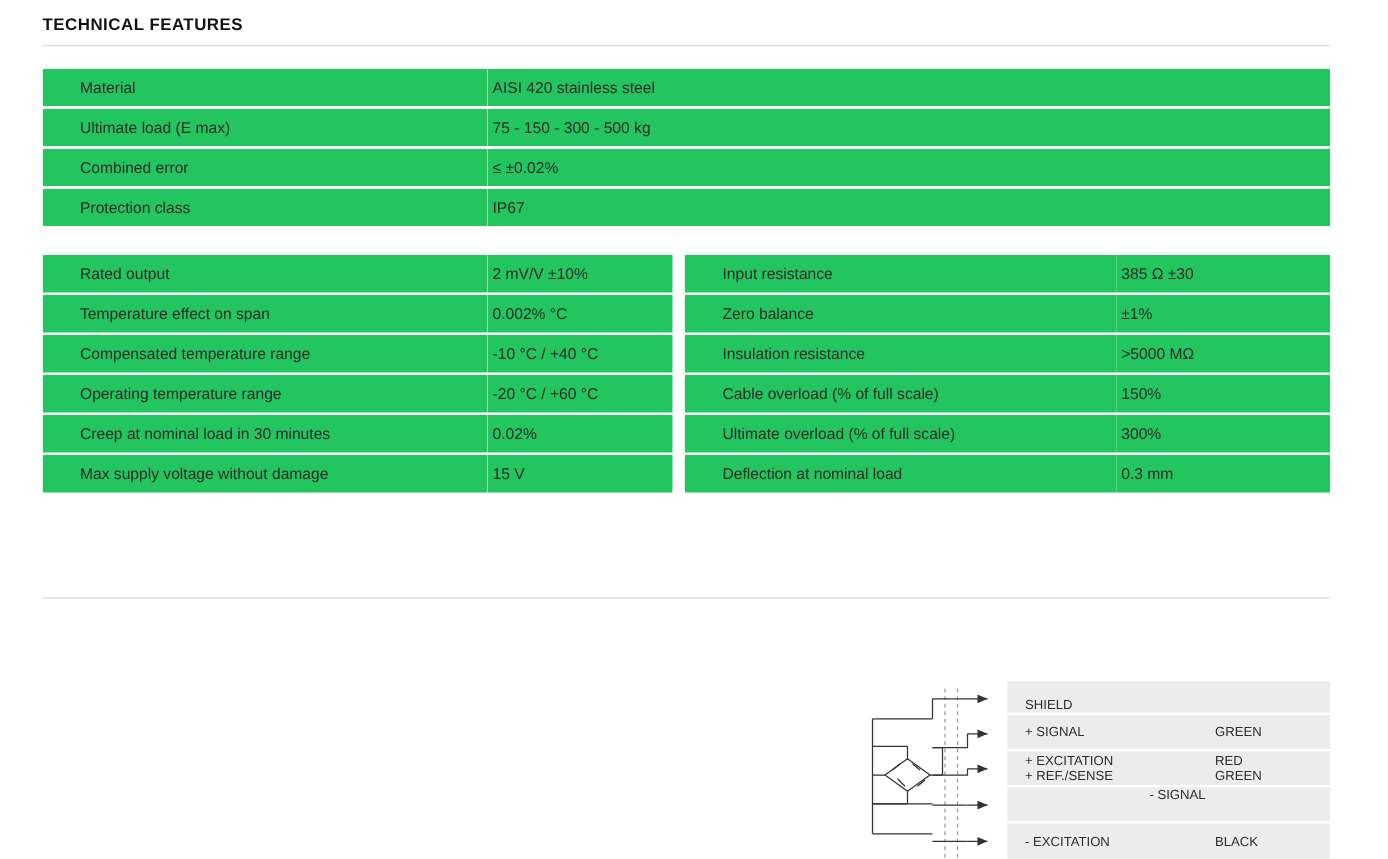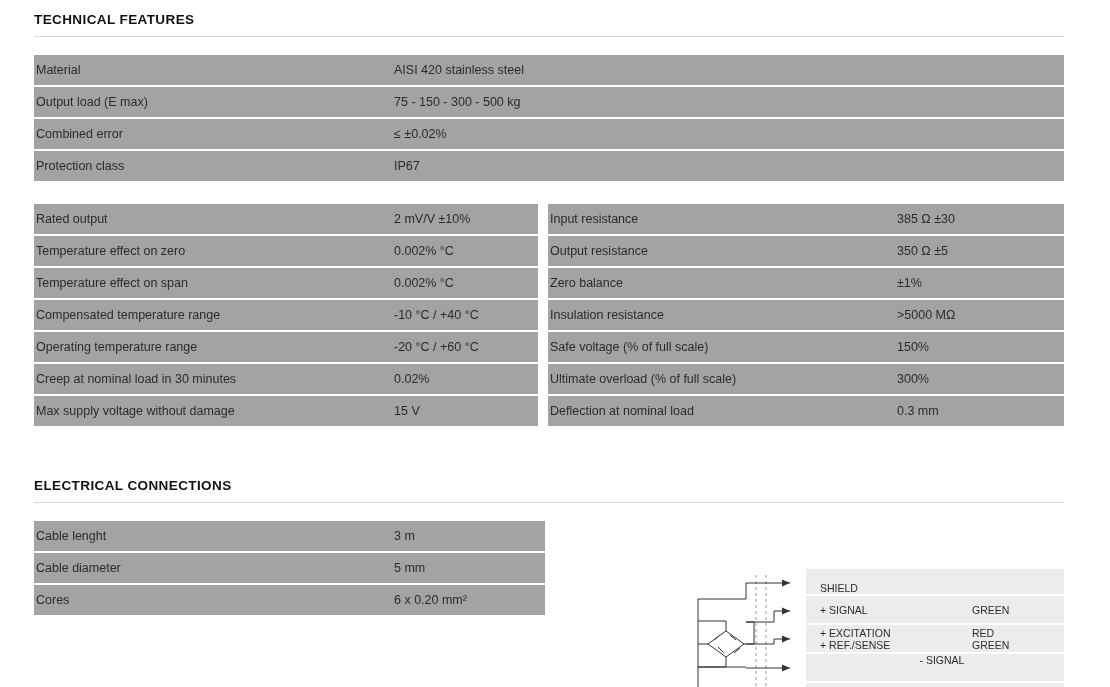--- a/index.html
+++ b/index.html
@@ -41,22 +41,22 @@
 
   
   .spec-table {
     border-collapse: collapse;
     width: 100%;
     table-layout: fixed;
   }
   .spec-table td {
     font-size: 12.5px;
     color: #2b2b2b;
-    padding: 8px 0 8px 2px;
-    background: #a3a3a3;
+    padding: 8px 0 8px 30px;
+    background: #22c55e;
     border-bottom: 2px solid #ffffff;
     vertical-align: middle;
     white-space: nowrap;
     overflow: hidden;
     text-overflow: ellipsis;
   }
   .spec-table td.val {
     padding-left: 4px;
   }
   .spec-table tr:last-child td {
@@ -164,21 +164,21 @@
       <colgroup>
           <col class="c1">
           <col class="c2">
         </colgroup>
       <tbody>
         <tr>
           <td>Material</td>
           <td class="val">AISI 420 stainless steel</td>
         </tr>
         <tr>
-          <td>Output load (E max)</td>
+          <td>Ultimate load (E max)</td>
           <td class="val">75 - 150 - 300 - 500 kg</td>
         </tr>
         <tr>
           <td>Combined error</td>
           <td class="val">≤ ±0.02%</td>
         </tr>
         <tr>
           <td>Protection class</td>
           <td class="val">IP67</td>
         </tr>
@@ -195,45 +195,38 @@
         </colgroup>
       <tbody>
         <tr>
           <td>Rated output</td>
           <td class="val">2 mV/V ±10%</td>
           <td class="spacer"></td>
           <td>Input resistance</td>
           <td class="val">385 Ω ±30</td>
         </tr>
         <tr>
-          <td>Temperature effect on zero</td>
-          <td class="val">0.002% °C</td>
-          <td class="spacer"></td>
-          <td>Output resistance</td>
-          <td class="val">350 Ω ±5</td>
-        </tr>
-        <tr>
           <td>Temperature effect on span</td>
           <td class="val">0.002% °C</td>
           <td class="spacer"></td>
           <td>Zero balance</td>
           <td class="val">±1%</td>
         </tr>
         <tr>
           <td>Compensated temperature range</td>
           <td class="val">-10 °C / +40 °C</td>
           <td class="spacer"></td>
           <td>Insulation resistance</td>
           <td class="val">&gt;5000 MΩ</td>
         </tr>
         <tr>
           <td>Operating temperature range</td>
           <td class="val">-20 °C / +60 °C</td>
           <td class="spacer"></td>
-          <td>Safe voltage (% of full scale)</td>
+          <td>Cable overload (% of full scale)</td>
           <td class="val">150%</td>
         </tr>
         <tr>
           <td>Creep at nominal load in 30 minutes</td>
           <td class="val">0.02%</td>
           <td class="spacer"></td>
           <td>Ultimate overload (% of full scale)</td>
           <td class="val">300%</td>
         </tr>
         <tr>
@@ -241,44 +234,23 @@
           <td class="val">15 V</td>
           <td class="spacer"></td>
           <td>Deflection at nominal load</td>
           <td class="val">0.3 mm</td>
         </tr>
       </tbody>
     </table>
   </div>
 
   <div id="elec-section">
-    <h2 class="section-title">ELECTRICAL CONNECTIONS</h2>
     <hr class="section-rule">
 
     <div class="elec-wrap">
-      <table class="spec-table tbl-cable">
-        <colgroup>
-            <col class="e1">
-            <col class="e2">
-          </colgroup>
-        <tbody>
-          <tr>
-            <td>Cable lenght</td>
-            <td class="val">3 m</td>
-          </tr>
-          <tr>
-            <td>Cable diameter</td>
-            <td class="val">5 mm</td>
-          </tr>
-          <tr>
-            <td>Cores</td>
-            <td class="val">6 x 0.20 mm²</td>
-          </tr>
-        </tbody>
-      </table>
 
       <div class="wiring">
         <svg width="120" height="161" viewBox="0 0 120 161">
 
           <g stroke="#333" stroke-width="1" fill="none">
             <path d="M14 75 L32 62 L50 75 L32 88 Z"></path>
             <path d="M14 75 L4 75"></path>
             <path d="M50 75 L60 75"></path>
             <path d="M32 62 L32 52"></path>
             <path d="M32 88 L32 98"></path>

